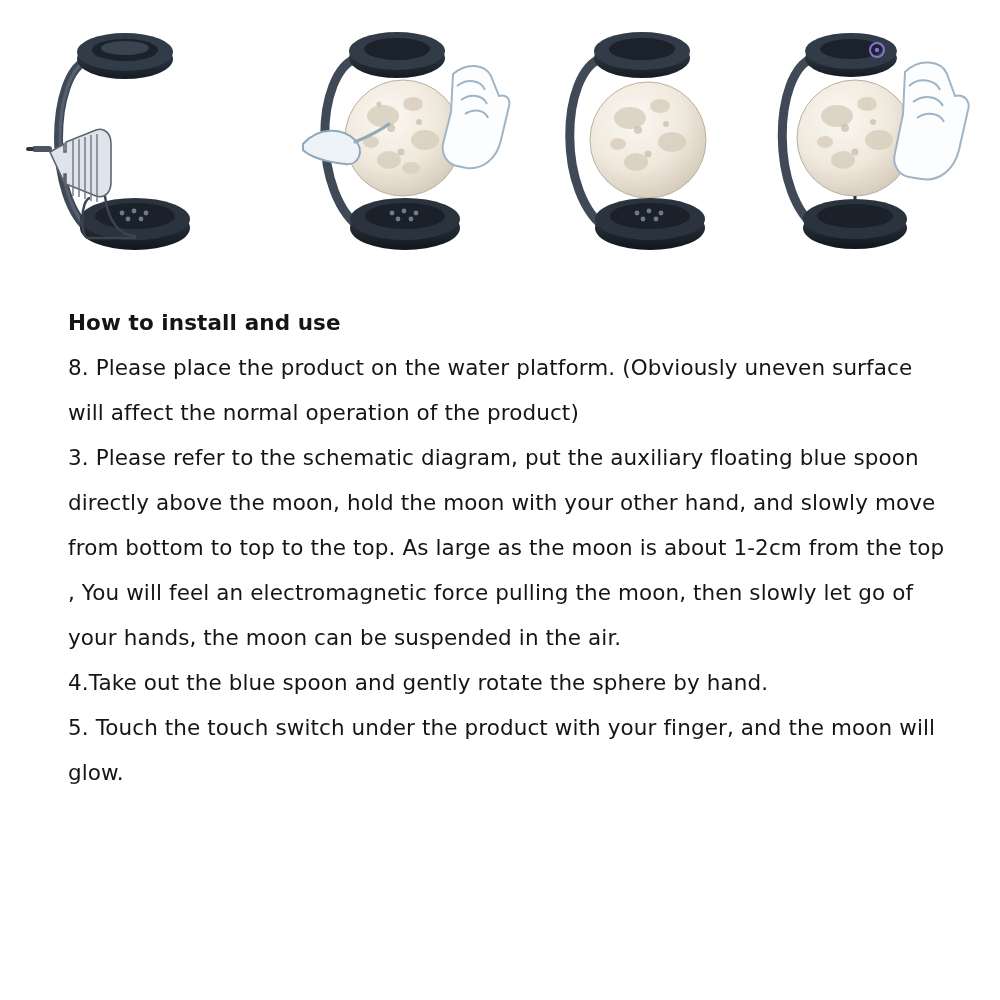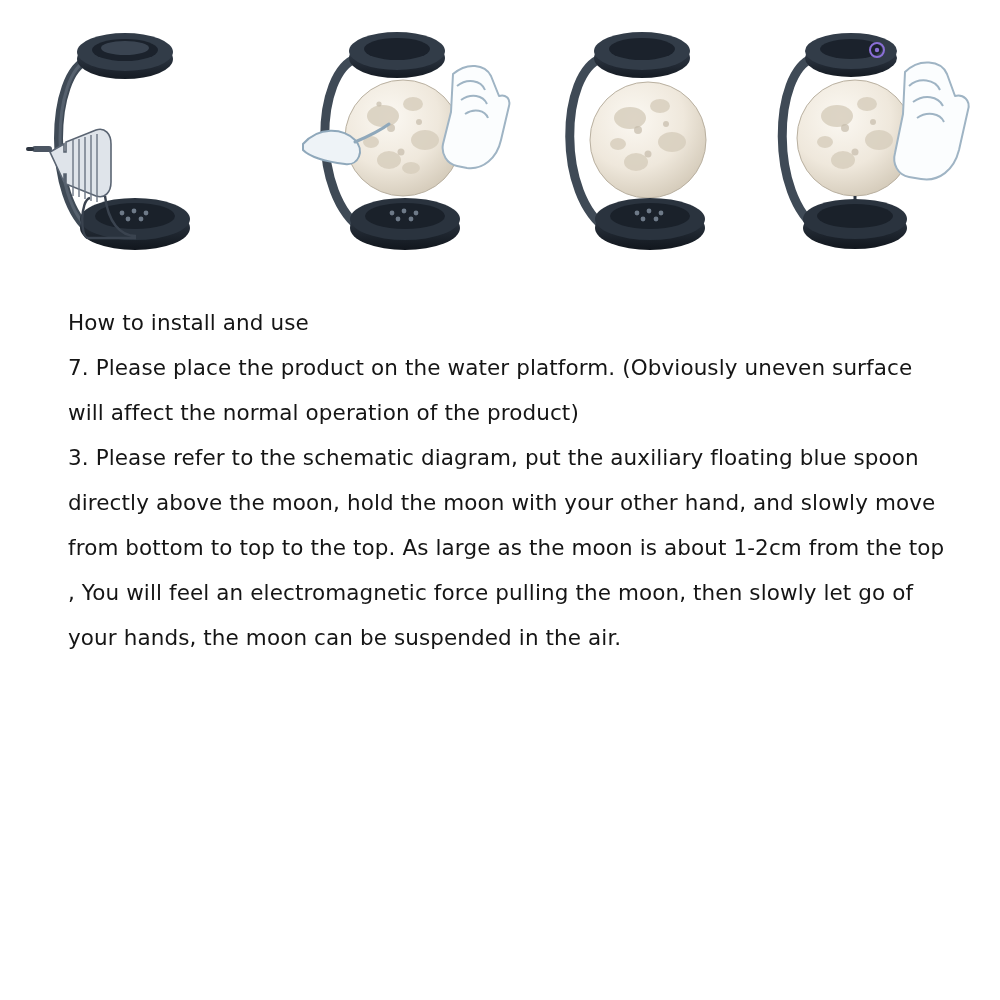--- a/index.html
+++ b/index.html
@@ -44,21 +44,21 @@
     width: 880px;
     font-size: 21.5px;
     line-height: 45px;
     color: #151515;
     letter-spacing: 0.1px;
   }
   .instructions p {
     margin: 0;
     padding: 0;
   }
-  .heading-line { margin: 0; }
+  .heading-line { margin: 0; font-weight: bold; }
 </style>
 </head>
 <body>
 
 <div class="illus-strip">
 
   <div class="panel panel-1">
     <svg width="250" height="290" viewBox="0 0 250 290" xmlns="http://www.w3.org/2000/svg">
       <defs>
         <linearGradient id="topG" x1="0" y1="0" x2="0" y2="1">
@@ -276,15 +276,17 @@
         <path d="M154 86 C 164 77, 180 79, 185 90" fill="none"></path>
         <path d="M158 102 C 169 94, 183 96, 188 106" fill="none"></path>
         <path d="M162 118 C 172 111, 185 113, 189 122" fill="none"></path>
       </g>
     </svg>
   </div>
 </div>
 
 <div class="instructions">
   <p class="heading-line">How to install and use</p>
-  <p>7. Please place the product on the water platform. (Obviously uneven surface will affect the normal operation of the product)</p>
+  <p>8. Please place the product on the water platform. (Obviously uneven surface will affect the normal operation of the product)</p>
   <p>3. Please refer to the schematic diagram, put the auxiliary floating blue spoon directly above the moon, hold the moon with your other hand, and slowly move from bottom to top to the top. As large as the moon is about 1-2cm from the top , You will feel an electromagnetic force pulling the moon, then slowly let go of your hands, the moon can be suspended in the air.</p>
+  <p>4.Take out the blue spoon and gently rotate the sphere by hand.</p>
+  <p>5. Touch the touch switch under the product with your finger, and the moon will glow.</p>
 </div>
 
 </body></html>

